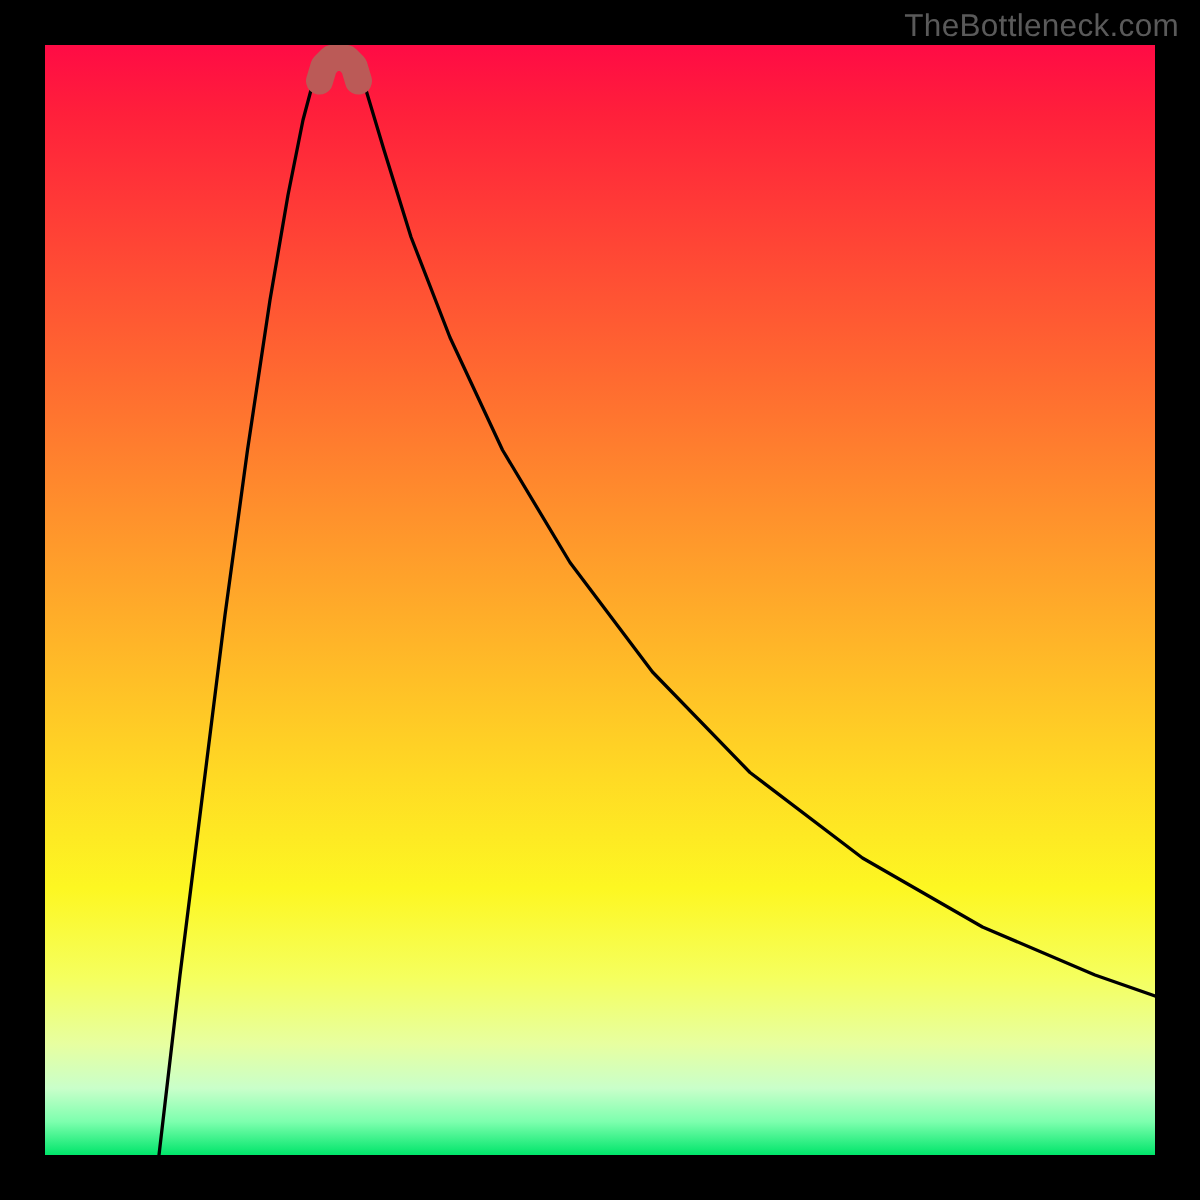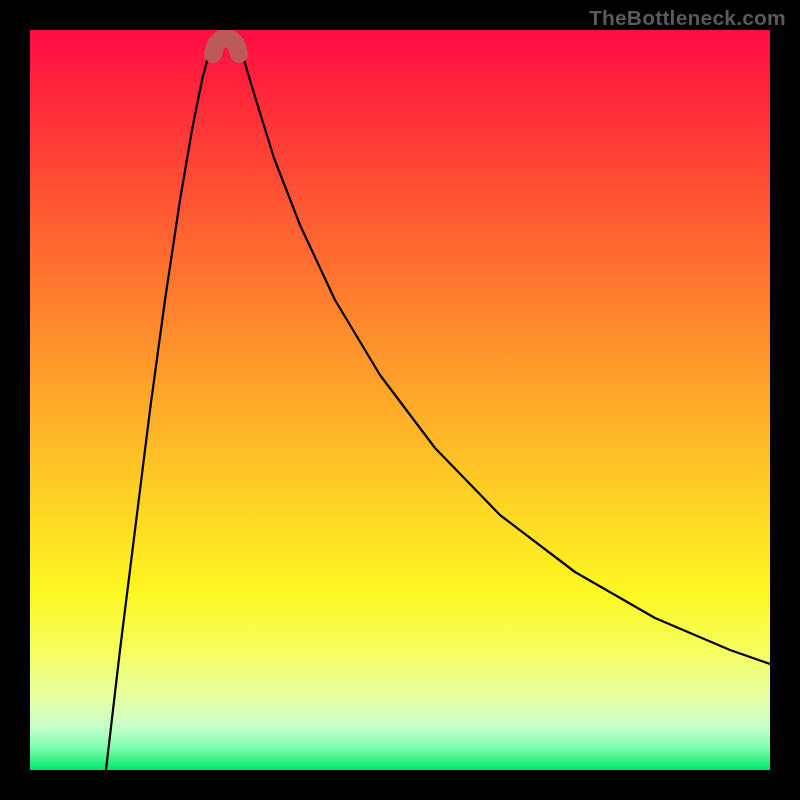--- a/index.html
+++ b/index.html
@@ -32,21 +32,21 @@
       #7dffae 97%,
       #00e56a 100%
     );
   }
   .watermark {
     position: absolute;
     top: 6px;
     right: 14px;
     color: #5a5a5a;
     font-size: 21px;
-    font-weight: 700;
+    font-weight: 400;
     letter-spacing: 0.2px;
     z-index: 20;
     user-select: none;
   }
   svg.plot {
     position: absolute;
     left: 0;
     top: 0;
     width: 740px;
     height: 740px;

